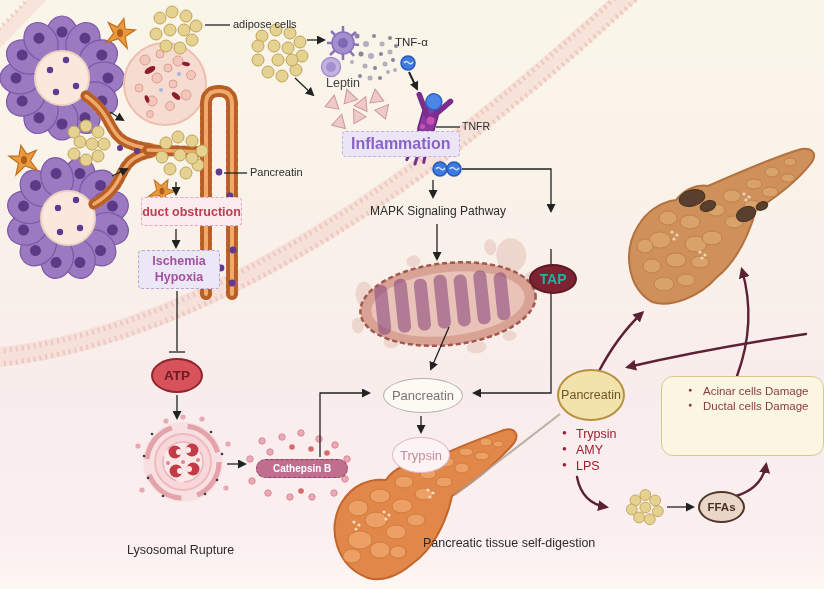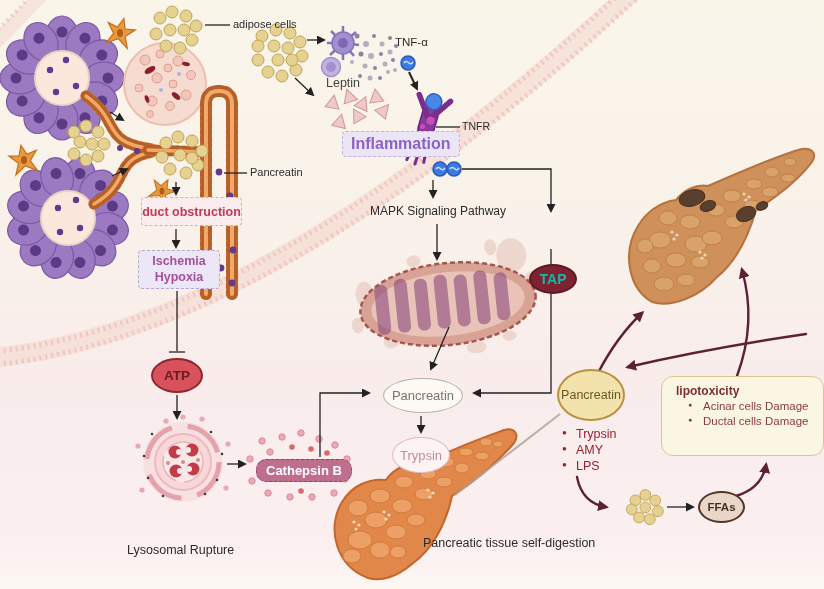--- a/index.html
+++ b/index.html
@@ -19,22 +19,22 @@
     border-radius:4px;color:#c23b4e;font-weight:bold;font-size:12.5px;}
   .ischemia{left:138px;top:250px;width:82px;padding:3px 0;background:#ece7f7;border:1.6px dashed #b5a8ce;
     border-radius:4px;color:#a4519d;font-weight:bold;font-size:12.5px;text-align:center;line-height:1.25;
     flex-direction:column;}
   .tap{left:529px;top:216px;width:48px;height:30px;background:#7c2231;border:2px solid #5c1823;
     color:#14b8a6;font-weight:bold;font-size:14px;margin-top:48px;}
   .calcium{left:385px;top:288px;width:130px;height:32px;background:#8d4a7e;border:1px solid #7a3c6c;
     border-radius:16px;color:#fff;font-weight:bold;font-size:12.5px;}
   .atp{left:151px;top:358px;width:52px;height:35px;background:#d7525b;border:2.5px solid #8f2630;
     color:#6e1b22;font-weight:bold;font-size:13.5px;}
-  .cathepsin{left:256px;top:459px;padding:3px 9px;background:#bf6f8d;border:1.5px dashed #8f4260;
-    border-radius:10px;color:#fff;font-weight:bold;font-size:13px;text-align:center;}
+  .cathepsin{left:256px;top:459px;padding:3px 16px;background:#bf6f8d;border:1.5px dashed #8f4260;
+    border-radius:10px;color:#fff;font-weight:bold;font-size:10px;text-align:center;}
   .trypsinogen{left:383px;top:378px;width:80px;height:35px;background:#fdfaf4;border:1.6px solid #b8b0ac;
     color:#7c7470;font-size:13px;}
   .trypsin{left:392px;top:437px;width:58px;height:36px;background:#fcf3f2;border:1.6px solid #dfb9c5;
     color:#c28f9a;font-size:13px;}
   .pancreatin2{left:557px;top:369px;width:68px;height:52px;background:#f2e2ac;border:2px solid #b9903f;
     color:#6d5526;font-size:12.5px;}
   .ffas{left:698px;top:491px;width:47px;height:32px;background:#e9d6c6;border:2.5px solid #51362a;
     color:#463025;font-weight:bold;font-size:11.5px;}
   .enzymes{position:absolute;left:562px;top:427px;color:#9c1e2f;font-size:12.5px;}
   .enzymes ul,.lipo ul{list-style:none;margin:0;padding:0;}
@@ -698,21 +698,20 @@
 
 <div class="enzymes">
   <ul>
     <li>Trypsin</li>
     <li>AMY</li>
     <li>LPS</li>
   </ul>
 </div>
 
 <div class="lipo">
-  <div class="t">lipotoxicity</div>
   <ul>
     <li>Acinar cells Damage</li>
     <li>Ductal cells Damage</li>
   </ul>
 </div>
 
 <div class="oval ffas">FFAs</div>
 <div class="lbl" style="left:423px;top:536px;font-size:12.5px;">Pancreatic tissue self-digestion</div>
 
 </div>

